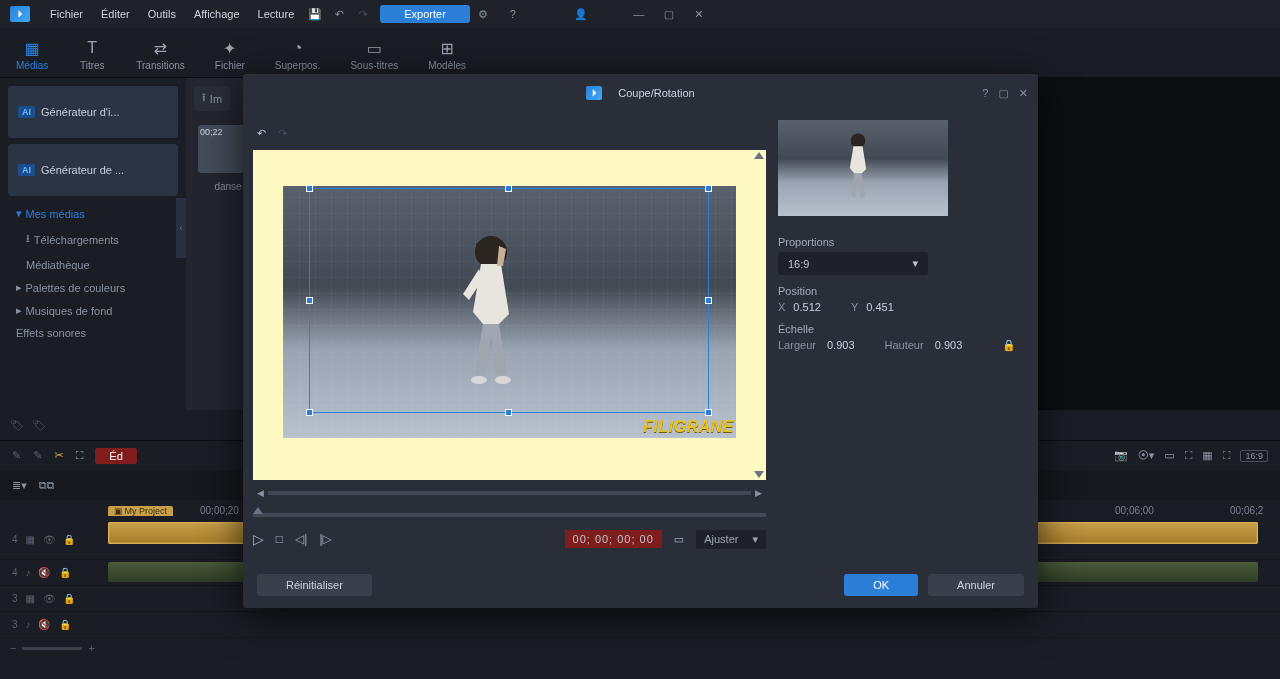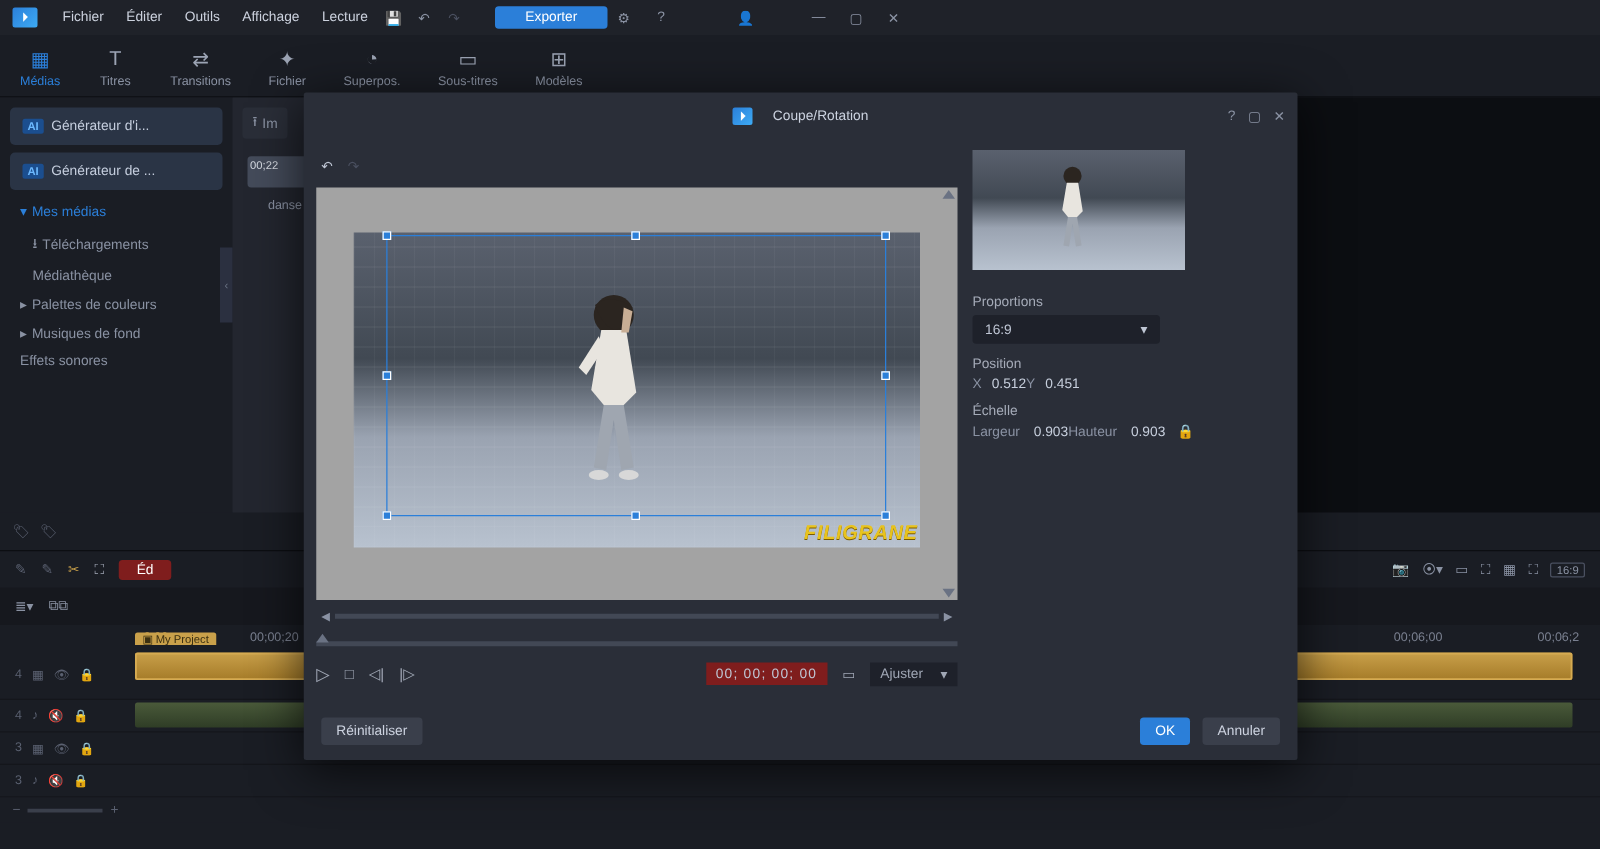--- a/index.html
+++ b/index.html
@@ -2,43 +2,43 @@
 <html><head>
 <meta charset="utf-8">
 <style>
 * { margin: 0; padding: 0; box-sizing: border-box; font-family: "Segoe UI", Arial, sans-serif; }
 body { width: 1280px; height: 679px; background: #1a1d24; color: #a0a7b5; font-size: 11px; overflow: hidden; position: relative; }
 
 .top-bar { height: 28px; background: #1f2229; display: flex; align-items: center; padding: 0 10px; gap: 2px; }
 .app-logo { width: 20px; height: 16px; background: linear-gradient(135deg, #2b7fd9, #3dabf5); border-radius: 2px; margin-right: 10px; display:flex; align-items:center; justify-content:center; font-size:9px; color:#fff; font-weight:bold;}
 .menu-item { padding: 4px 8px; cursor: pointer; color: #ccd2de; }
 .top-icon { width: 22px; height: 22px; display: flex; align-items: center; justify-content: center; color: #8a92a3; cursor: pointer; }
-.export-btn { background: #2b7fd9; color: #fff; padding: 3px 24px; border-radius: 3px; margin-left: 20px; cursor: pointer; font-size: 11px; }
+.export-btn { background: #2b7fd9; color: #fff; padding: 3px 24px; border-radius: 3px; margin-left: 4px; cursor: pointer; font-size: 11px; }
 .title-area { flex: 1; text-align: center; color: #7a8090; font-size: 11px; }
 .window-controls { display: flex; gap: 8px; align-items: center; }
 
 .toolbar { height: 50px; background: #1a1d24; display: flex; padding: 4px 10px 0; gap: 18px; border-bottom: 1px solid #0c0e12;}
 .tool-item { display: flex; flex-direction: column; align-items: center; justify-content: center; color: #8a92a3; cursor: pointer; padding: 2px 6px; min-width: 40px; position: relative;}
 .tool-item.active { color: #2b7fd9; }
 .tool-icon-box { font-size: 16px; height: 20px; display:flex; align-items:center; color:#9ba3b3;}
 .tool-item.active .tool-icon-box { color: #2b7fd9; }
 .tool-label { font-size: 10px; margin-top: 2px; }
 
 .main-area { display: flex; height: 332px; }
 .sidebar { width: 186px; background: #1a1d24; padding: 8px; }
-.ai-btn { background: #2a3445; color: #c5cede; padding: 9px 10px; border-radius: 4px; margin-bottom: 6px; font-size: 11px; display: flex; align-items: center; gap: 6px; cursor: pointer; }
+.ai-btn { background: #2a3445; color: #c5cede; padding: 20px 10px; border-radius: 4px; margin-bottom: 6px; font-size: 11px; display: flex; align-items: center; gap: 6px; cursor: pointer; }
 .ai-badge { background: #1b4e8f; color: #6cb9ff; font-size: 9px; padding: 1px 4px; border-radius: 2px; font-weight: bold;}
 .tree-item { padding: 5px 8px; color: #8a92a3; font-size: 11px; cursor: pointer; display: flex; align-items: center; gap: 4px; }
 .tree-item.header { color: #2b7fd9; }
 .tree-item.sub { padding-left: 18px; }
 
 .media-panel { width: 364px; background: #23262f; padding: 8px; position:relative;}
 .media-tabs { display: flex; gap: 4px; margin-bottom: 10px; }
 .media-tab { padding: 3px 8px; background: #2a2e38; color: #8a92a3; font-size: 11px; border-radius: 3px; display:flex; align-items:center; gap:4px;}
-.thumb { width: 60px; height: 25px; background: #444b5a; border-radius: 3px; display: inline-block; margin: 4px; position: relative; }
+.thumb { width: 60px; height: 48px; background: #444b5a; border-radius: 3px; display: inline-block; margin: 4px; position: relative; }
 .thumb-dur { position: absolute; top: 2px; left: 2px; font-size: 9px; color: #d5d9e1; }
 .thumb-label { font-size: 10px; color: #8a92a3; text-align: center; margin-top: 2px; }
 .collapse-handle { position:absolute; left:-10px; top:120px; width:10px; height:60px; background:#2b3040; display:flex; align-items:center; justify-content:center; font-size:9px; color:#6a7283; cursor:pointer;}
 
 .preview-panel { flex: 1; background: #0c0e12; }
 .tag-bar { height: 30px; display: flex; align-items: center; gap: 8px; padding: 0 10px; color: #5a6070; }
 
 .lower-toolbar { height: 30px; background: #1a1d24; display: flex; align-items: center; padding: 0 12px; gap: 12px; border-top:1px solid #0c0e12;}
 .edit-pill { background: #7f1d1d; color: #fff; padding: 2px 14px; border-radius: 3px; font-size: 11px; }
 .right-tools { margin-left: auto; display: flex; gap: 10px; align-items: center; color: #8a92a3; }
@@ -58,48 +58,48 @@
 .bottom-zoom { height: 20px; background: #1a1d24; display: flex; align-items: center; padding: 0 10px; gap: 6px; color: #5a6070; }
 
 
 .modal { position: absolute; top: 74px; left: 243px; width: 795px; height: 534px; background: #2a2e38; box-shadow: 0 8px 40px rgba(0,0,0,0.7); display: flex; flex-direction: column; border-radius: 2px; }
 .modal-header { height: 38px; display: flex; align-items: center; justify-content: center; position: relative; color: #ccd3e0; }
 .modal-header-icons { position: absolute; right: 10px; display: flex; gap: 10px; color: #8a92a3; }
 .modal-title-wrap { display: flex; align-items: center; gap: 6px; }
 .modal-body { flex: 1; display: flex; gap: 12px; padding: 8px 10px; }
 .crop-left { flex: 1; display: flex; flex-direction: column; }
 .crop-history { height: 26px; display: flex; align-items: center; gap: 12px; padding-left: 4px; }
-.crop-stage { flex: 1; background: #a3a3a3; position: relative; margin-top: 4px; }
+.crop-stage { flex: 1; background: #fef9c3; position: relative; margin-top: 4px; }
 .video-frame { position: absolute; top: 36px; left: 30px; right: 30px; height: 252px; background: linear-gradient(180deg, #5a616e 0%, #414953 40%, #9aa3b1 65%, #b8c2cf 100%); }
 .grid-overlay { position:absolute; inset:0; background-image: repeating-linear-gradient(90deg, rgba(255,255,255,0.04) 0 1px, transparent 1px 16px), repeating-linear-gradient(0deg, rgba(255,255,255,0.04) 0 1px, transparent 1px 16px);}
 .watermark { position:absolute; right:2px; bottom:2px; font-weight:900; font-size:16px; color:#e8c31e; font-style:italic; text-shadow: 0 1px 0 #7a5a00; letter-spacing:0.5px;}
 .dancer { position:absolute; top:38px; left:168px; width:80px; height:180px; }
 .crop-box { position: absolute; top: 38px; left: 56px; width: 400px; height: 225px; border: 1.5px solid #2b7fd9; }
 .handle { position: absolute; width: 7px; height: 7px; background: #2b7fd9; border: 1px solid #fff; }
 .h-tl{top:-4px;left:-4px}.h-tm{top:-4px;left:calc(50% - 4px)}.h-tr{top:-4px;right:-4px}
 .h-ml{top:calc(50% - 4px);left:-4px}.h-mr{top:calc(50% - 4px);right:-4px}
 .h-bl{bottom:-4px;left:-4px}.h-bm{bottom:-4px;left:calc(50% - 4px)}.h-br{bottom:-4px;right:-4px}
 .scale-bar { height: 18px; display: flex; align-items: center; padding: 2px 0; margin-top: 4px; }
 .scale-track { flex: 1; height: 4px; background: #424855; position: relative; }
 .arr { font-size: 9px; color: #8a92a3; padding: 0 4px; }
 .play-controls { height: 30px; display: flex; align-items: center; gap: 12px; }
 .tc-box { background: #7f1d1d; padding: 3px 8px; font-size: 11px; color: #bfc6d4; letter-spacing: 1px; }
 .adjust-sel { background: #1e212a; padding: 3px 8px; font-size: 11px; color: #a0a7b5; display: flex; align-items: center; gap: 14px; }
 
 .crop-right { width: 250px; display: flex; flex-direction: column; gap: 10px; }
 .mini-preview { width: 170px; height: 96px; background: linear-gradient(180deg, #5a616e 0%, #414953 40%, #9aa3b1 65%, #b8c2cf 100%); position: relative; margin-bottom:10px;}
 .prop-label { font-size: 11px; color: #a5abb8; margin-bottom: 4px; }
 .prop-select { background: #1e212a; padding: 5px 10px; color: #bfc6d4; display: flex; justify-content: space-between; align-items: center; width: 150px; border-radius: 3px; font-size:11px;}
-.coord-row { display: flex; color: #a0a7b5; font-size: 11px; margin-top: 4px; align-items:center;}
+.coord-row { display: flex; gap: 30px; color: #a0a7b5; font-size: 11px; margin-top: 4px; }
 .coord-row span.k { color: #8a92a3; margin-right: 8px; }
 .coord-row span.v { color: #c7cfdd; }
 .lock-icon { color: #2b7fd9; margin-left: 10px; }
 
 .modal-footer { height: 46px; display: flex; align-items: center; padding: 0 14px; gap: 10px; }
-.btn { padding: 5px 12px; border-radius: 3px; font-size: 11px; cursor: pointer; }
+.btn { padding: 5px 29px; border-radius: 3px; font-size: 11px; cursor: pointer; }
 .btn-reset { background: #3a3f4b; color: #cdd3e0; }
 .btn-ok { background: #2b7fd9; color: #fff; }
 .btn-cancel { background: #3a3f4b; color: #cdd3e0; }
 .spacer { flex: 1; }
 
 svg { display: block; }
 .tri-up { width:0; height:0; border-left:5px solid transparent; border-right:5px solid transparent; border-bottom:7px solid #6a7283;}
 .tri-down { width:0; height:0; border-left:5px solid transparent; border-right:5px solid transparent; border-top:7px solid #6a7283;}
 </style>
 </head>

